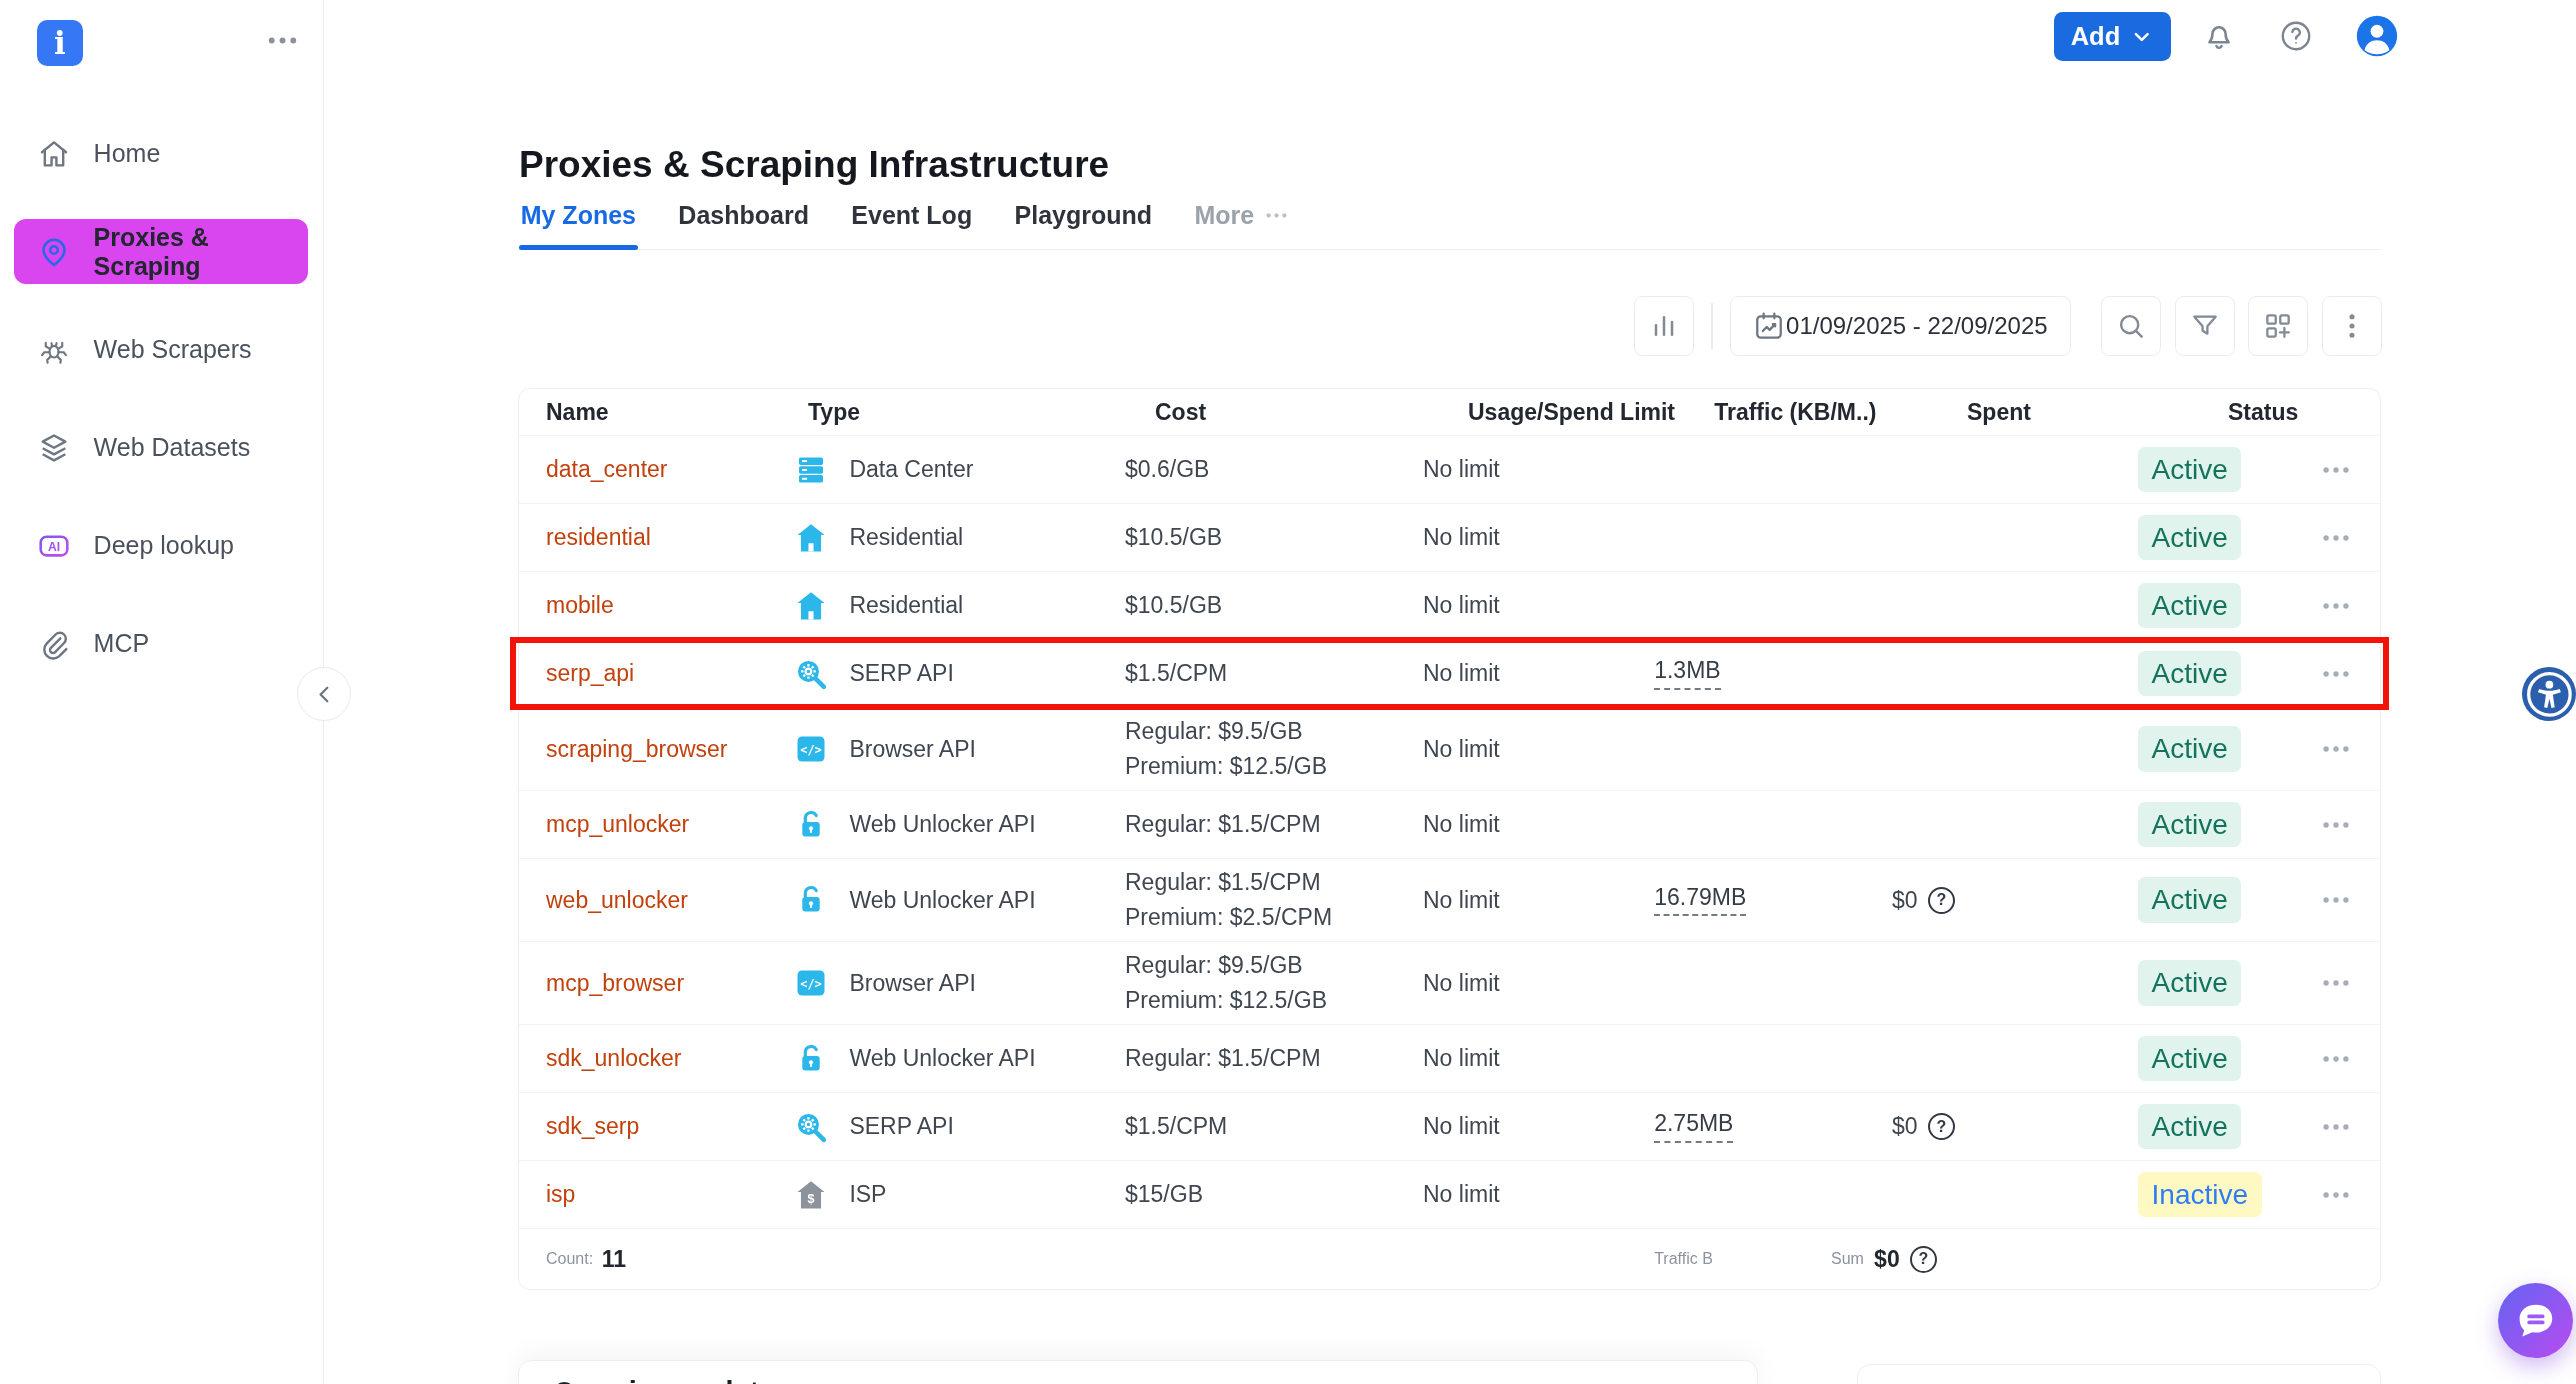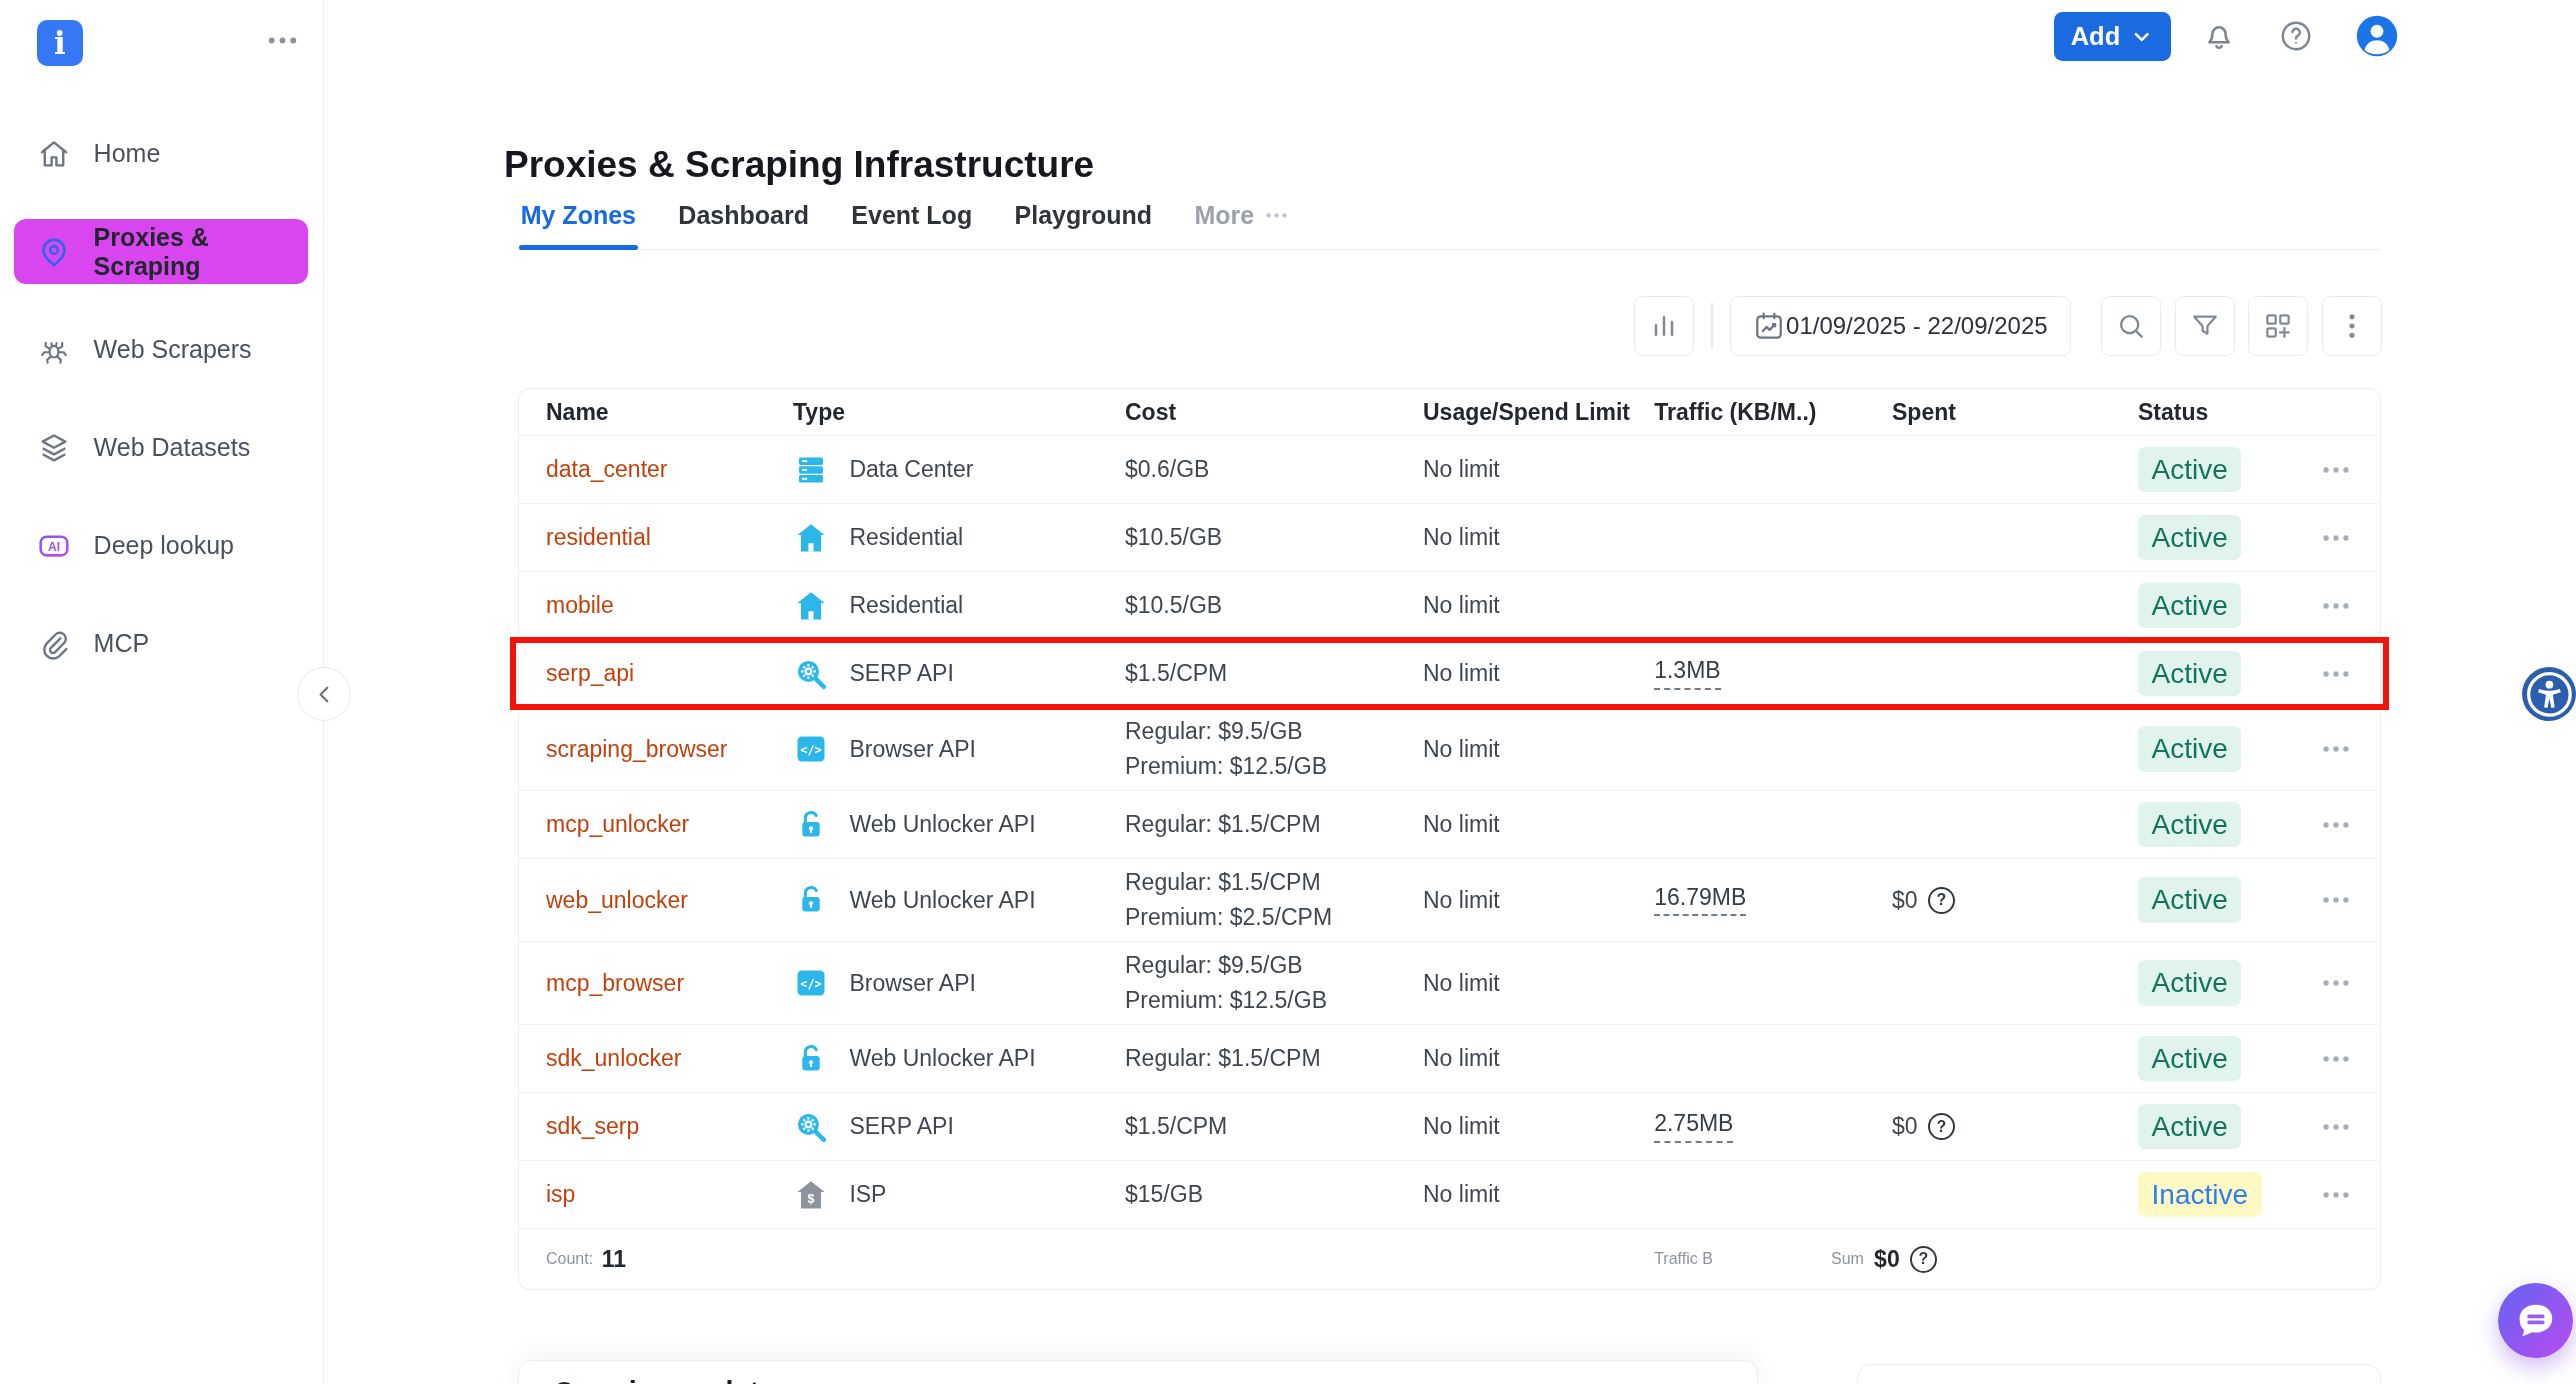--- a/index.html
+++ b/index.html
@@ -31,21 +31,21 @@
   .add-btn { position:absolute; left:2054px; top:12px; width:117px; height:49px; background:#1a6be0; border:none;
              border-radius:8.5px; color:#fff; font:700 25.5px "Liberation Sans",sans-serif; display:flex; align-items:center;
              justify-content:center; gap:8.5px; cursor:pointer; }
   .add-btn .chev { width:25.5px; height:25.5px; }
   .top-icon { position:absolute; top:18px; width:36px; height:36px; color:#7d8590; cursor:pointer; }
   .bell-pos { left:2201px; }
   .help-pos { left:2278px; }
   .avatar-pos { left:2355px; top:13.6px; width:44px; height:44px; }
 
   
-  .page-title { position:absolute; left:504px; top:119px; font-size:37px; font-weight:700; color:#15181e; }
+  .page-title { position:absolute; left:519px; top:119px; font-size:37px; font-weight:700; color:#15181e; }
   .tabs { position:absolute; left:519px; top:201px; width:1861px; display:flex; gap:39px; border-bottom:1.7px solid #ecedef; }
   .tab { background:none; border:none; padding:0 1.7px 18.7px 1.7px; font:600 25px "Liberation Sans",sans-serif; color:#2f343c;
          cursor:pointer; position:relative; display:flex; align-items:center; gap:8.5px;justify-content:center; }
   .tab.active { color:#186ae4; }
   .tab.active::after { content:""; position:absolute; left:0; right:0; bottom:-1.7px; height:5.1px; background:#186ae4; border-radius:3.4px; }
   .tab.muted { color:#9aa2ac; }
   .tab .dots { width:27px; height:27px; color:#bcc1c9; }
 
   
   .toolbar { position:absolute; top:296px; right:194px; display:flex; align-items:center; gap:13.6px; }
@@ -55,21 +55,21 @@
   .tb-divider { width:1.7px; height:46px; background:#e9ebee; margin:0 3.4px; }
   .date-btn { gap:1px; padding:0 22px; font:500 24px "Liberation Sans",sans-serif; color:#2b313b; }
   .date-btn .ticn { color:#6e7682; }
   .search-gap { margin-left:17px; }
 
   
   .table-card { position:absolute; left:518px; top:388px; width:1863px; background:#fff;
                 border:1.7px solid #edeef1; border-radius:12px; }
   .t-grid { display:grid; grid-template-columns:247px 332px 298px 221px 187px 213px 204px 1fr;
             align-items:center; padding:0 27px; }
-  .thead { height:46px; }
+  .thead { height:46px;gap:15px; }
   .th { font-size:23px; font-weight:700; color:#23272f; }
   .tr { position:relative; height:68px; border-top:1.7px solid #f2f3f6; cursor:pointer; }
   .tr.tall { height:83px; }
   .td { font-size:23px; color:#3f4650; display:flex; align-items:center; min-width:0; }
   .td-name { color:#c2410c; }
   .ticon { width:36px; height:36px; margin-right:20.4px; flex:0 0 auto; color:#2bb7ea; }
   .ticon.grey { color:#8d939d; }
   .td-cost { flex-direction:column; align-items:flex-start; justify-content:center; gap:8.5px; }
   .td-traffic { padding-left:10.2px; }
   .th-traffic { padding-left:10.2px; }

